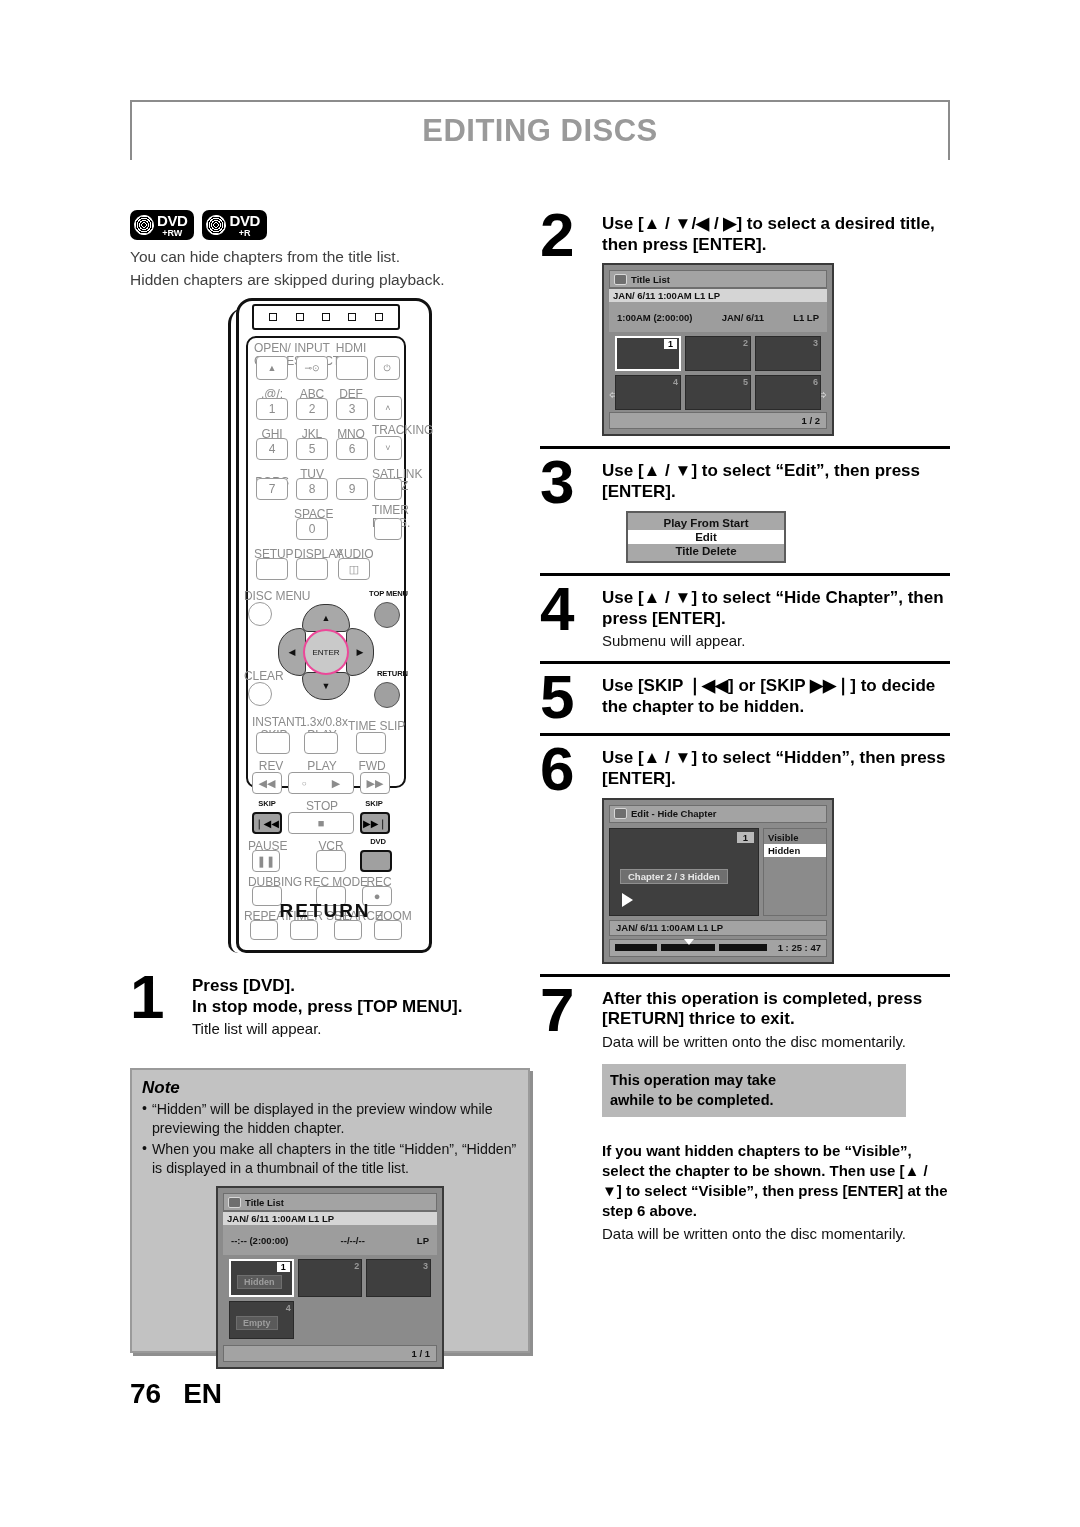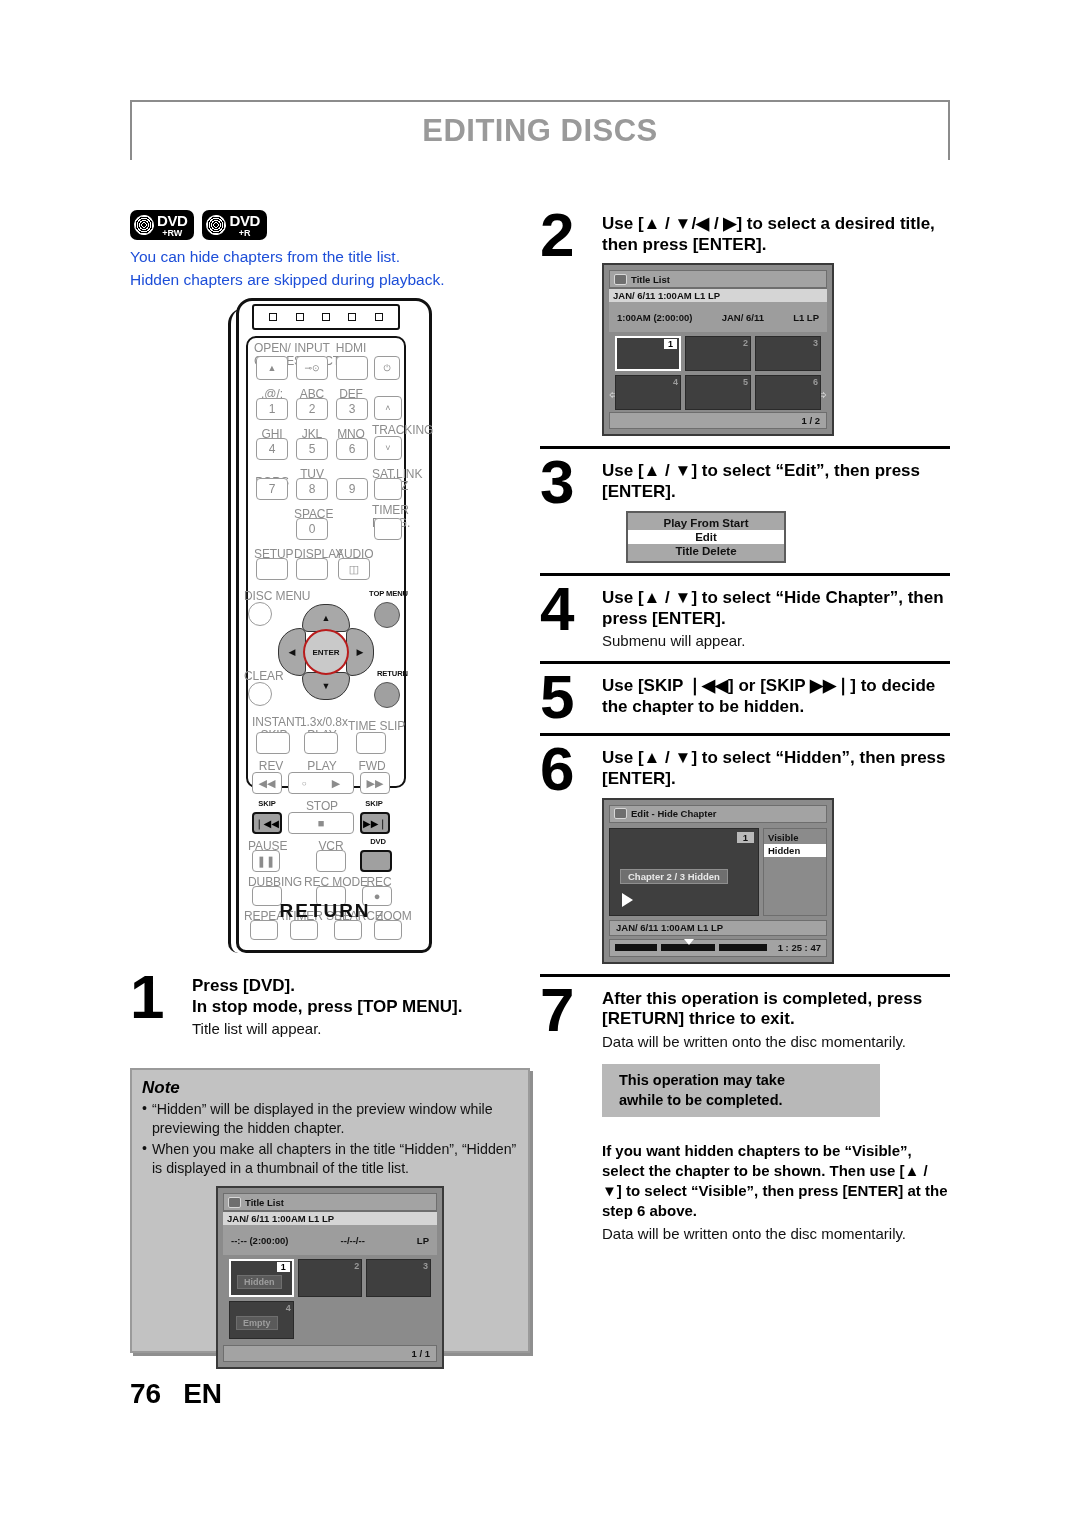--- a/index.html
+++ b/index.html
@@ -45,21 +45,21 @@
   }
   .dvd-disc {
     width: 20px; height: 20px; border-radius: 50%;
     background: radial-gradient(circle at 50% 50%, #000 0 14%, #fff 14% 22%, #000 22% 30%, #fff 30% 40%, #000 40% 48%, #fff 48% 58%, #000 58% 66%, #fff 66% 100%);
     border: 1.5px solid #fff; margin-right: 3px; transform: rotate(-18deg);
   }
   .dvd-txt { display: flex; flex-direction: column; align-items: center; line-height: 1; }
   .dvd-main { font-size: 15px; font-weight: bold; letter-spacing: -.4px; }
   .dvd-sub { font-size: 9px; font-weight: bold; margin-top: 1px; }
 
-  .intro-line { font-size: 15.5px; line-height: 1.48; color: #1d4ed8; }
+  .intro-line { font-size: 15.5px; line-height: 1.48; color: #404040; }
 
   
   .remote-wrap { position: absolute; left: 228px; top: 290px; width: 212px; height: 668px; }
   .remote-body {
     position: absolute; left: 8px; top: 8px; width: 196px; height: 655px;
     border: 3px solid #111; border-radius: 16px 16px 10px 10px; background: #fff;
   }
   .remote-shadow {
     position: absolute; left: 0px; top: 18px; width: 196px; height: 645px;
     border-left: 3px solid #111; border-radius: 16px 0 0 10px;
@@ -99,23 +99,23 @@
     position: absolute; background: #a8a8a8; border: 1.6px solid #333;
     display: flex; align-items: center; justify-content: center;
     font-size: 9px; color: #111;
   }
   .dpad-up { left: 24px; top: 0; width: 48px; height: 28px; border-radius: 22px 22px 6px 6px; }
   .dpad-dn { left: 24px; top: 68px; width: 48px; height: 28px; border-radius: 6px 6px 22px 22px; }
   .dpad-lf { left: 0; top: 24px; width: 28px; height: 48px; border-radius: 22px 6px 6px 22px; }
   .dpad-rt { left: 68px; top: 24px; width: 28px; height: 48px; border-radius: 6px 22px 22px 6px; }
   .dpad-ctr {
     position: absolute; left: 25px; top: 25px; width: 46px; height: 46px;
-    border-radius: 50%; background: #c9c9c9; border: 2px solid #b91c1c;
+    border-radius: 50%; background: #c9c9c9; border: 2px solid #ec4899;
     display: flex; align-items: center; justify-content: center;
-    font-size: 8px; font-weight: bold; color: #111;
+    font-size: 8px; font-weight: normal; color: #111;
   }
   .toshiba {
     position: absolute; left: 0; top: 596px; width: 166px; text-align: center;
     font-size: 19px; font-weight: bold; letter-spacing: 2px; color: #111;
   }
 
   
   .step { position: relative; display: flex; }
   .step-num {
     font-size: 62px; font-weight: bold; line-height: .82; width: 62px;
@@ -213,21 +213,21 @@
   .ehc-segs { display: flex; gap: 4px; align-items: center; }
   .ehc-seg { height: 7px; background: #111; }
   .ehc-marker {
     position: absolute; left: 74px; top: -1px; width: 0; height: 0;
     border-top: 6px solid #ffffff; border-left: 5px solid transparent; border-right: 5px solid transparent;
   }
   .ehc-time { font-size: 9.5px; font-weight: bold; color: #111; }
 
   
   .callout {
-    background: #b8b8b8; padding: 7px 17px; margin: 12px 0 0 62px; width: 278px;
+    background: #b8b8b8; padding: 7px 8px; margin: 12px 0 0 62px; width: 304px;
   }
   .callout-line { font-size: 14.5px; font-weight: bold; color: #000; line-height: 1.35; }
 
   .afterblock { margin: 24px 0 0 62px; }
   .afterblock-b { font-size: 15px; font-weight: bold; line-height: 1.33; color: #000; }
   .afterblock-n { font-size: 15px; line-height: 1.4; color: #111; margin-top: 2px; }
 
   
   .note-box {
     position: absolute; left: 130px; top: 1068px; width: 400px; height: 285px;

